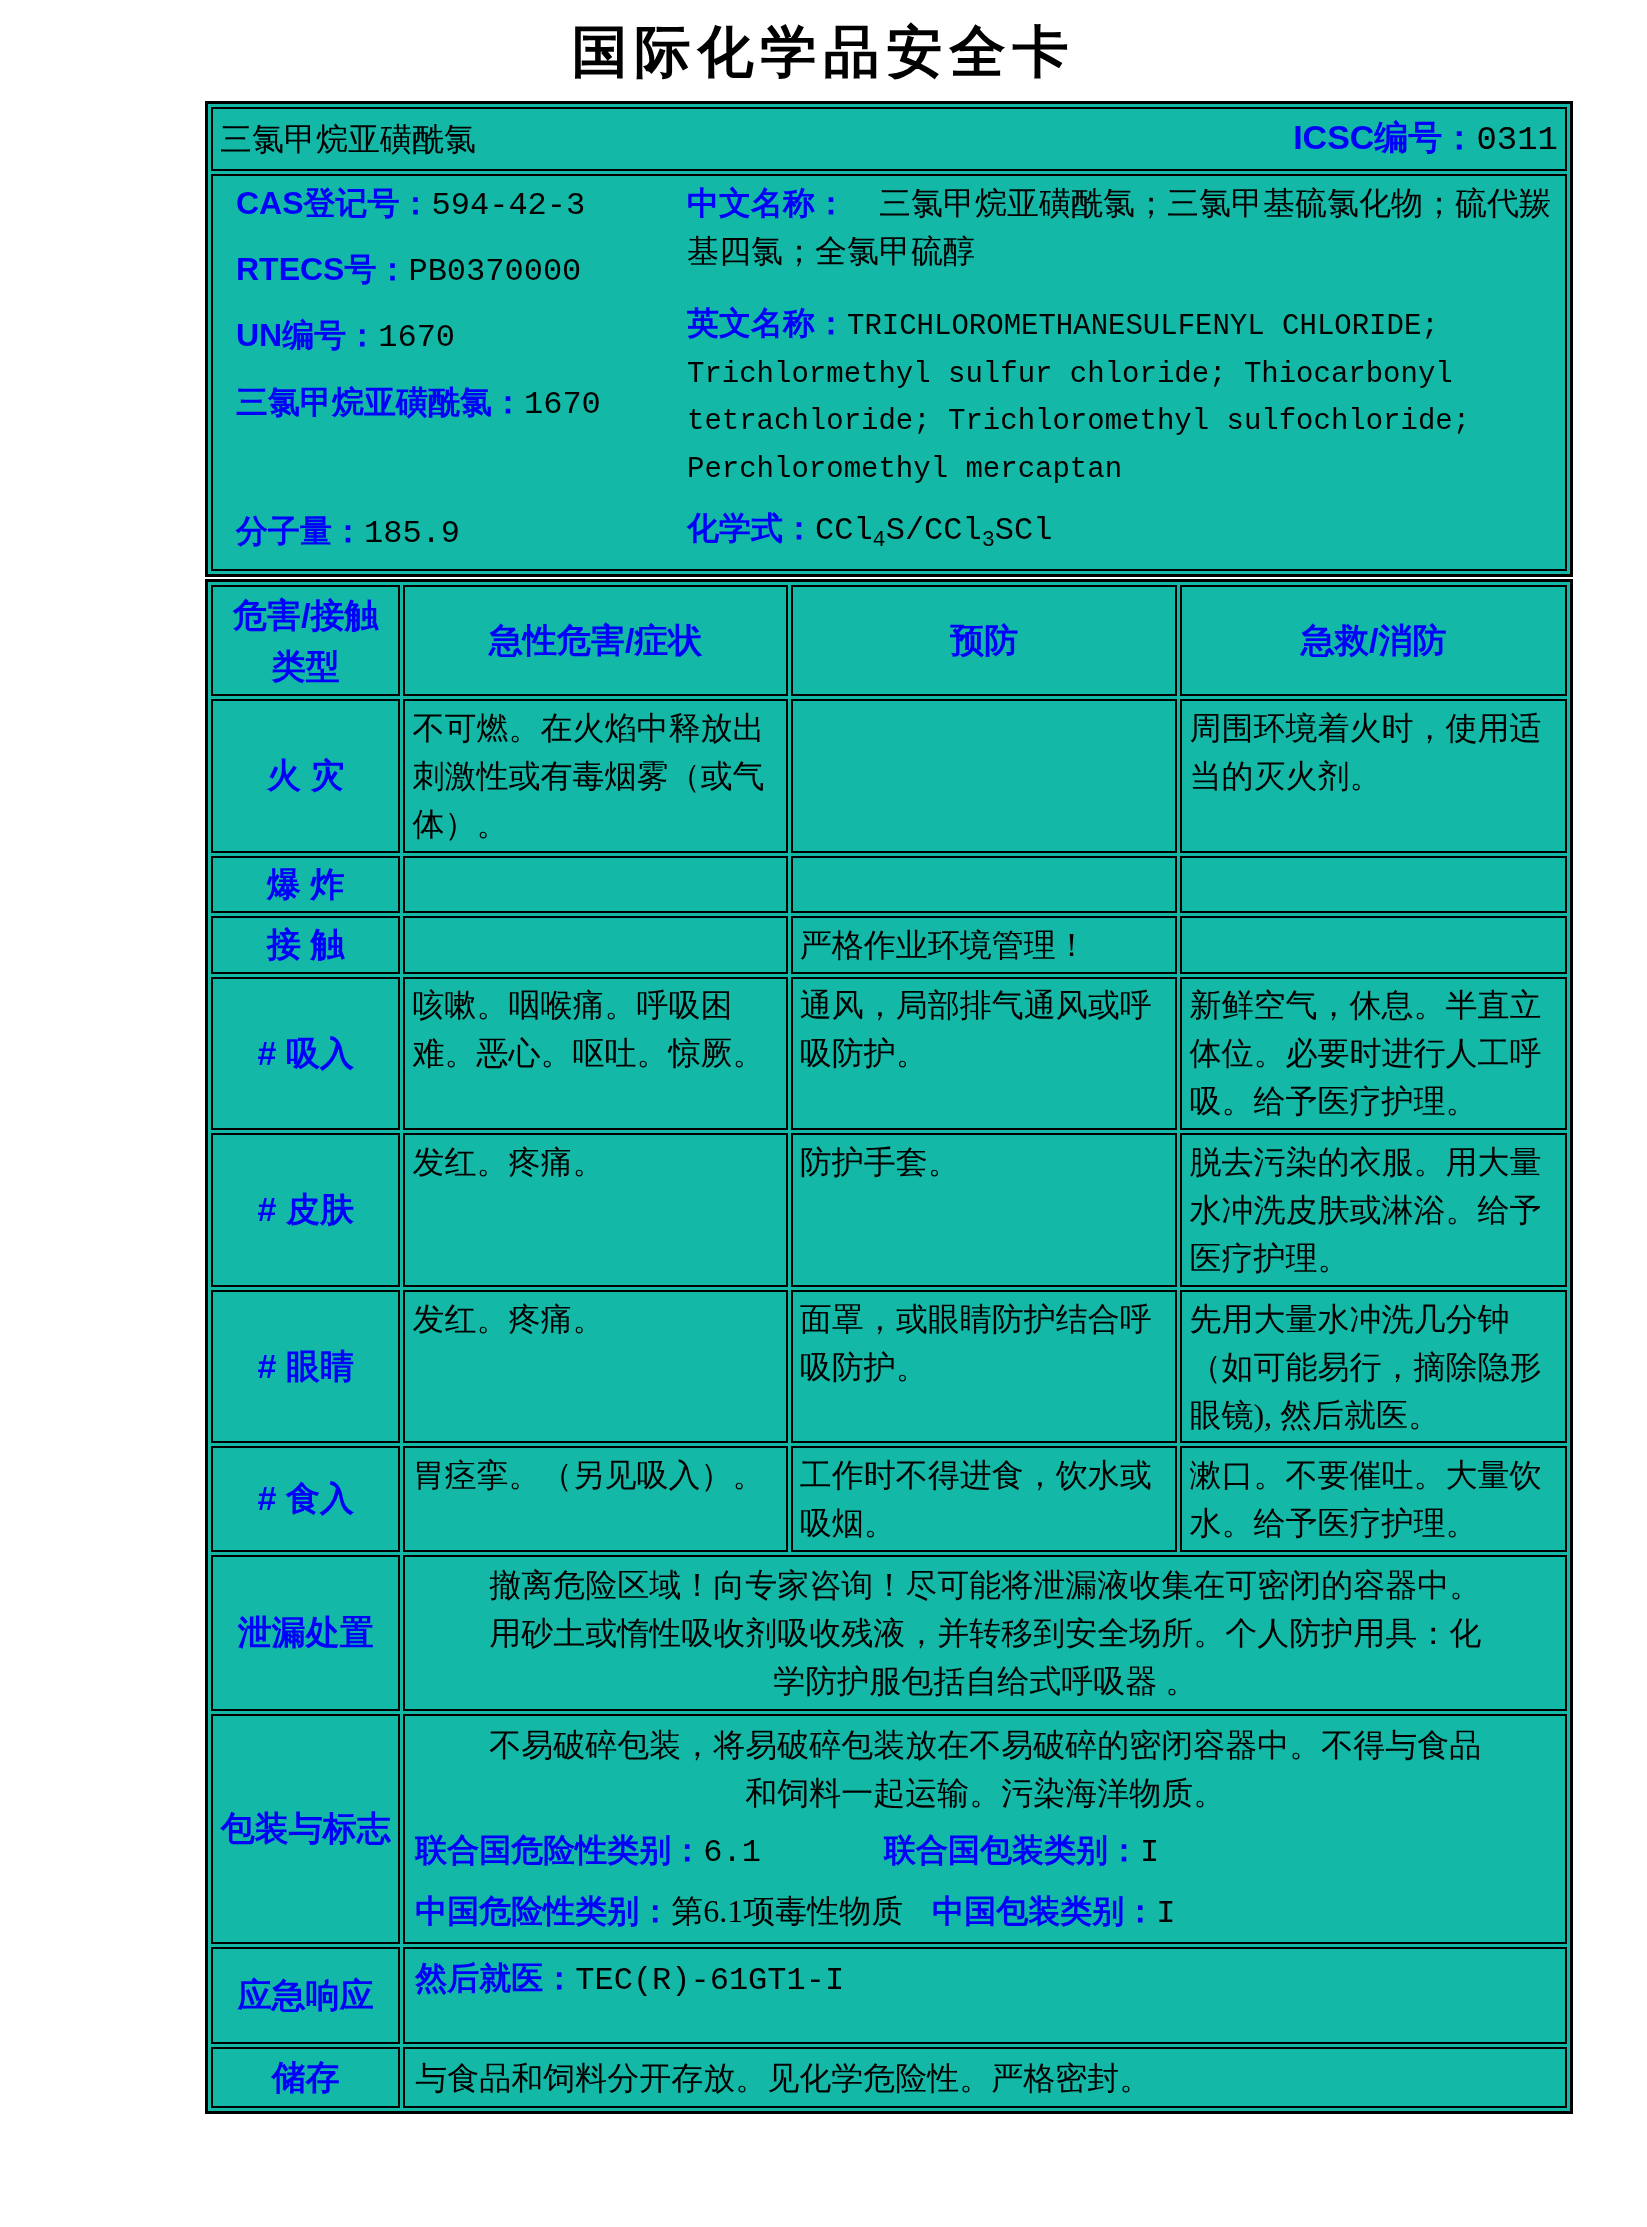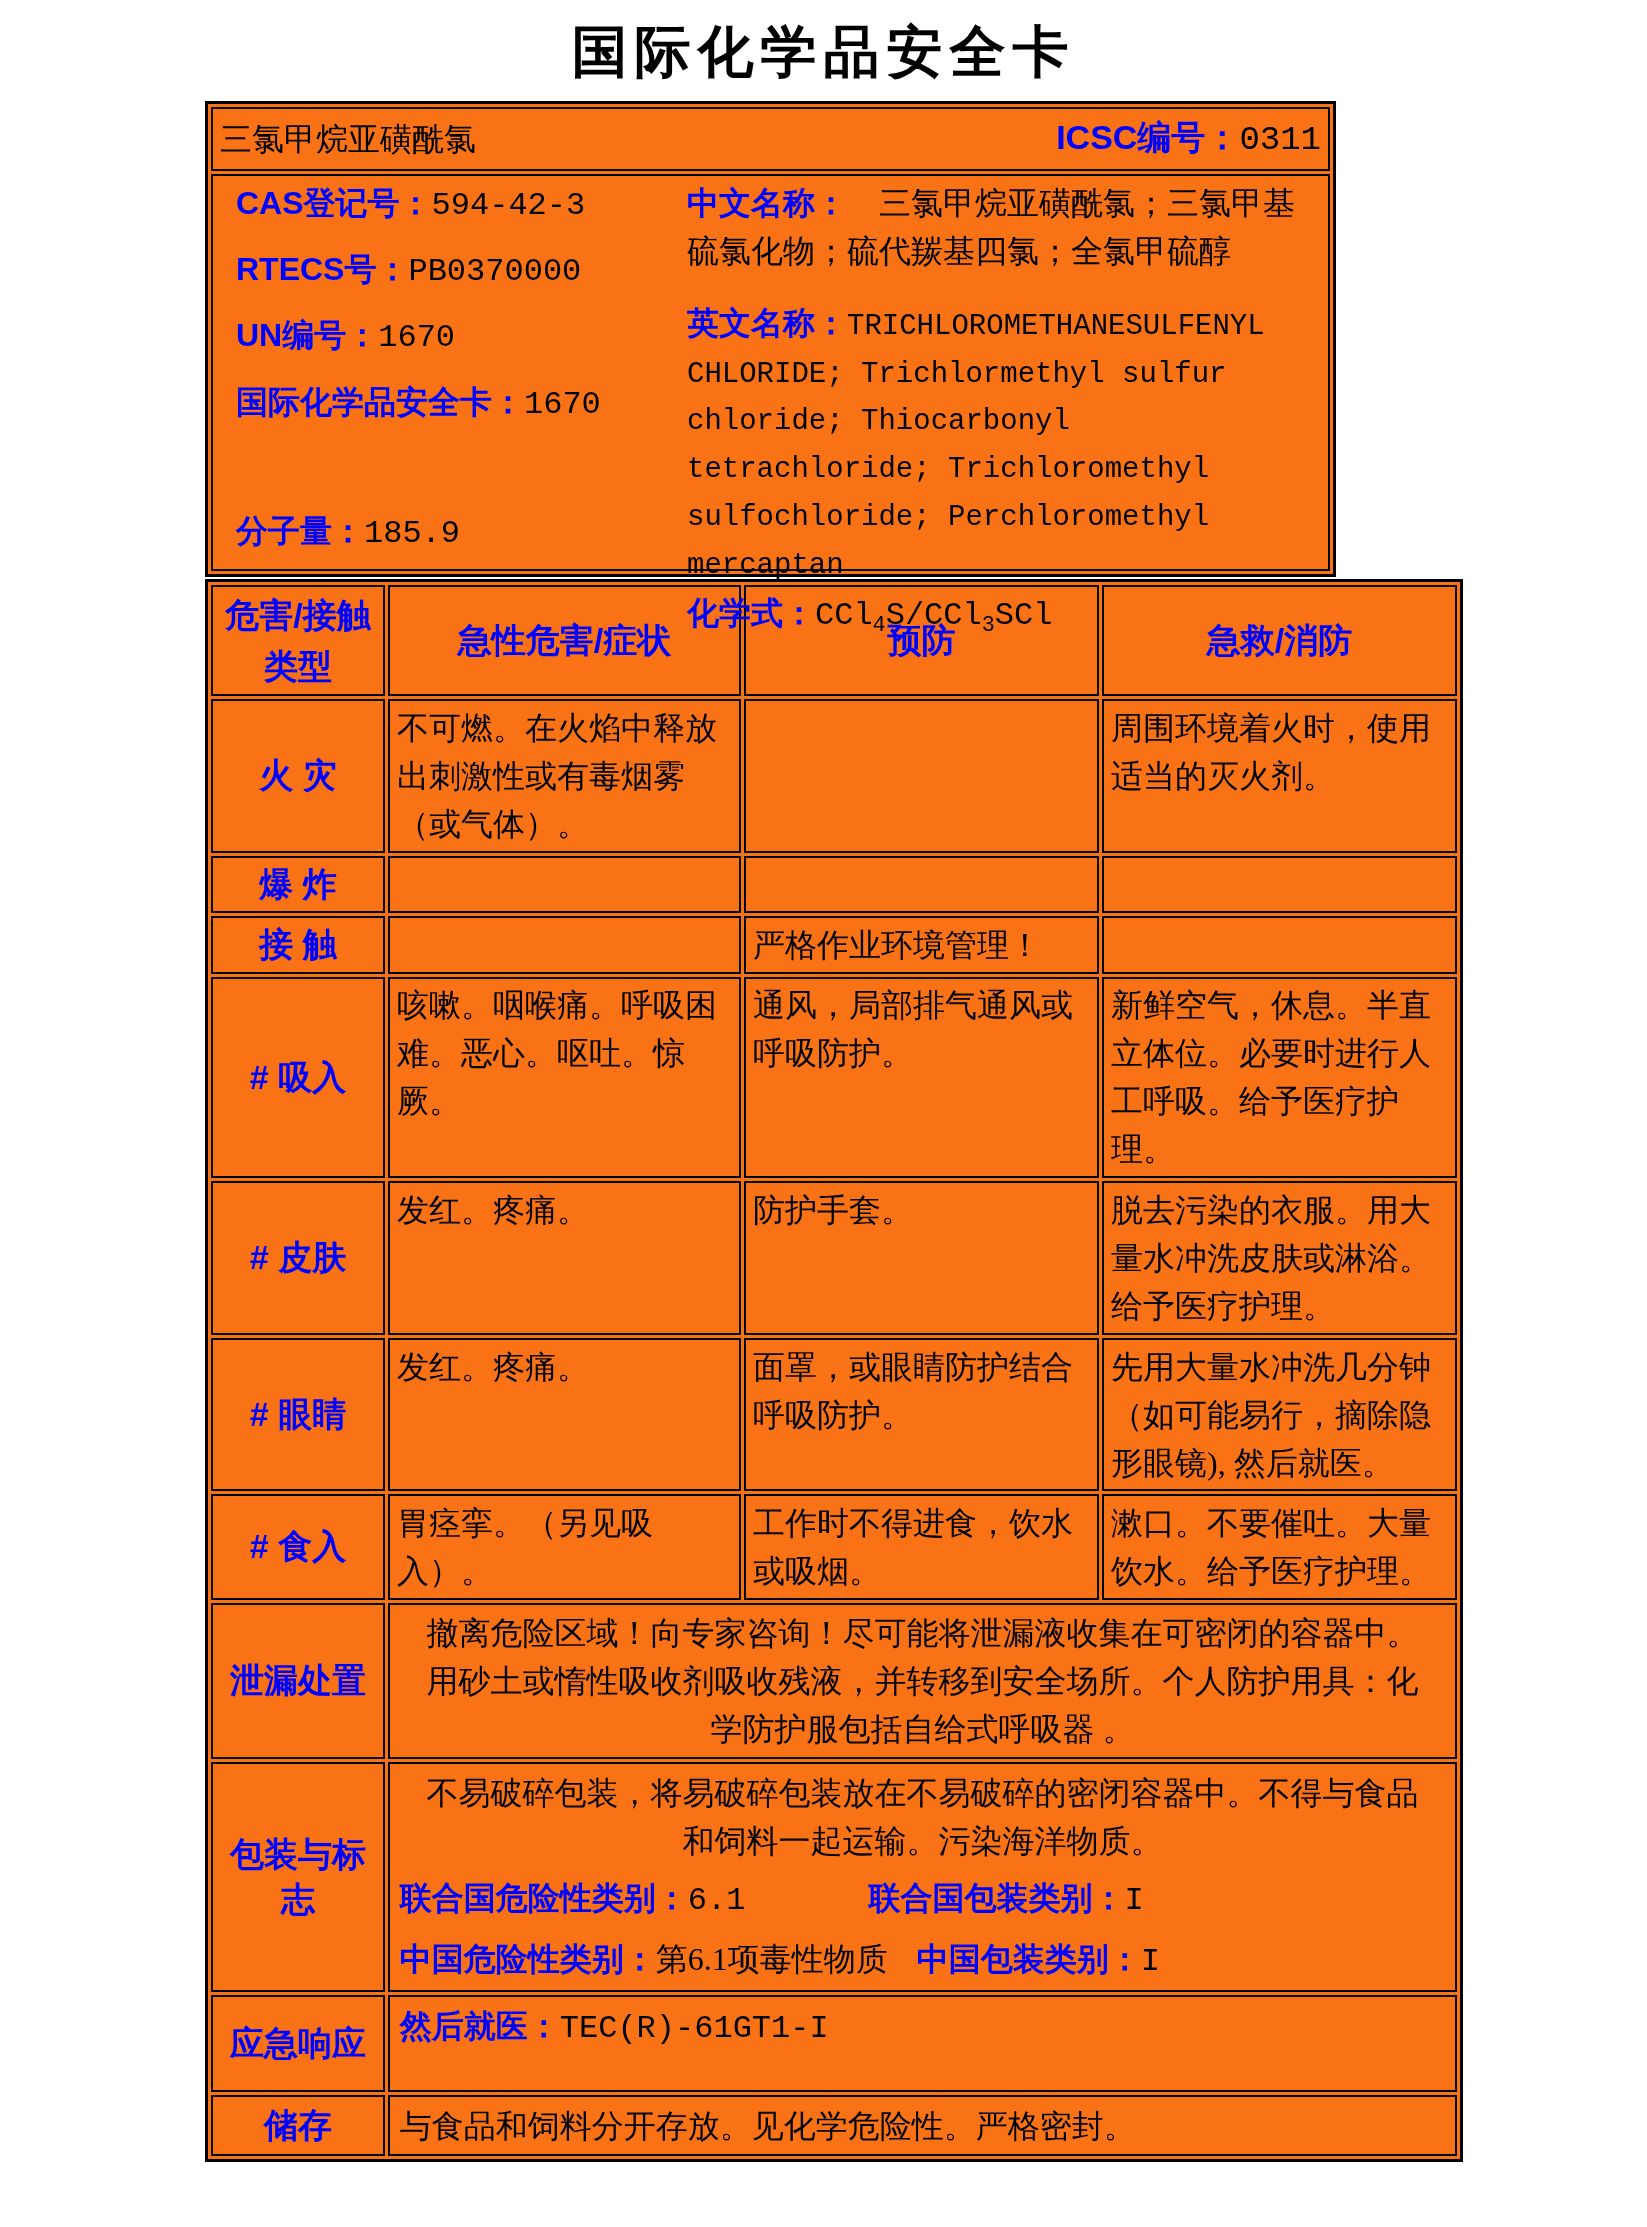--- a/index.html
+++ b/index.html
@@ -9,22 +9,22 @@
     font-size:32px;color:#000;
   }
   .title{
     margin:15.4px 0 9.8px 0;text-align:center;
     font-family:"Liberation Serif",serif;
     font-size:56px;font-weight:bold;color:#000000;letter-spacing:7px;
   }
   .sheet{width:1261px;margin-left:205px;}
   table{
     border-collapse:separate;border-spacing:3.5px;
-    border:3.5px solid #000;width:1131px;table-layout:fixed;
-    background:#f97316;
+    border:3.5px solid #000;width:1368px;table-layout:fixed;
+    background:#14b8a6;
   }
   td{
     border:2.1px solid #000;box-sizing:border-box;
     padding:2.8px 7px;vertical-align:top;line-height:1.5;
     word-break:break-word;
   }
   .maintable{margin-top:2.1px;}
   .blue{color:#0000fd;font-weight:bold;font-family:"Liberation Sans",sans-serif;}
   .mono{font-family:"Liberation Mono",monospace;}
   .prewrap{white-space:pre-wrap;text-align:center;}
@@ -81,21 +81,21 @@
         </div>
       </td>
     </tr>
     <tr class="trow2">
       <td>
         <div class="info-flex">
           <div class="info-left">
             <div class="idline"><span class="blue">CAS登记号：</span><span class="mono">594-42-3</span></div>
             <div class="idline"><span class="blue">RTECS号：</span><span class="mono">PB0370000</span></div>
             <div class="idline"><span class="blue">UN编号：</span><span class="mono">1670</span></div>
-            <div class="idline"><span class="blue">国际化学品安全卡：</span><span class="mono">1670</span></div>
+            <div class="idline"><span class="blue">三氯甲烷亚磺酰氯：</span><span class="mono">1670</span></div>
             <div class="mwline"><span class="blue">分子量：</span><span class="mono">185.9</span></div>
           </div>
           <div class="info-right">
             <div class="zhblock"><span class="blue">中文名称：</span><span>　三氯甲烷亚磺酰氯；三氯甲基硫氯化物；硫代羰基四氯；全氯甲硫醇</span></div>
             <div class="enblock"><span class="blue">英文名称：</span><span class="mono">TRICHLOROMETHANESULFENYL CHLORIDE; Trichlormethyl sulfur chloride; Thiocarbonyl tetrachloride; Trichloromethyl sulfochloride; Perchloromethyl mercaptan</span></div>
             <div class="formline"><span class="blue">化学式：</span><span class="mono" id="formula-value">CCl<sub>4</sub>S/CCl<sub>3</sub>SCl</span></div>
           </div>
         </div>
       </td>
     </tr>

